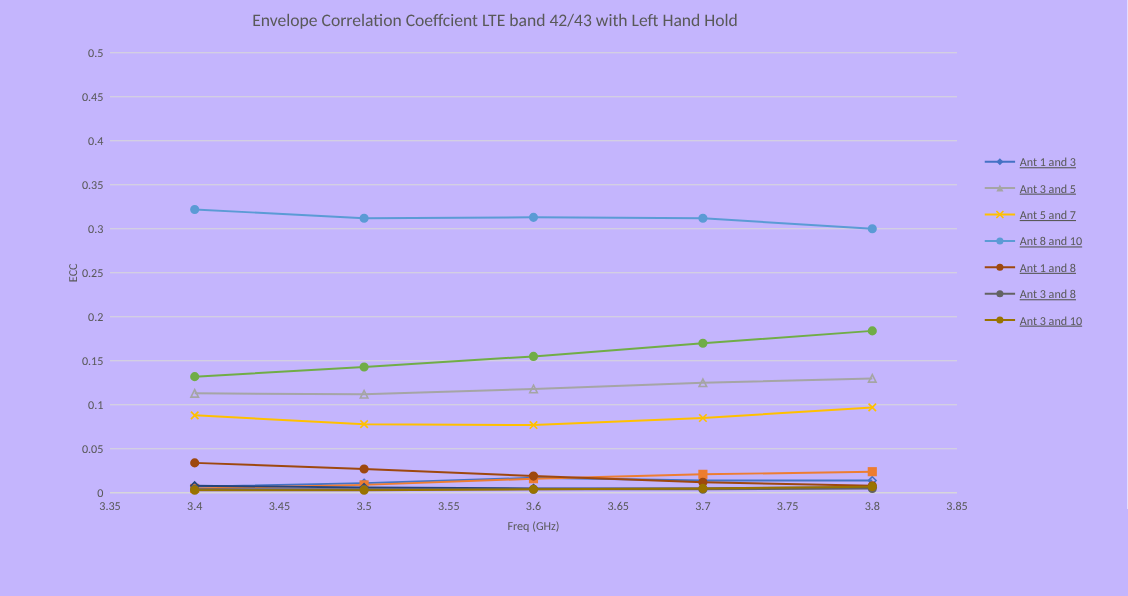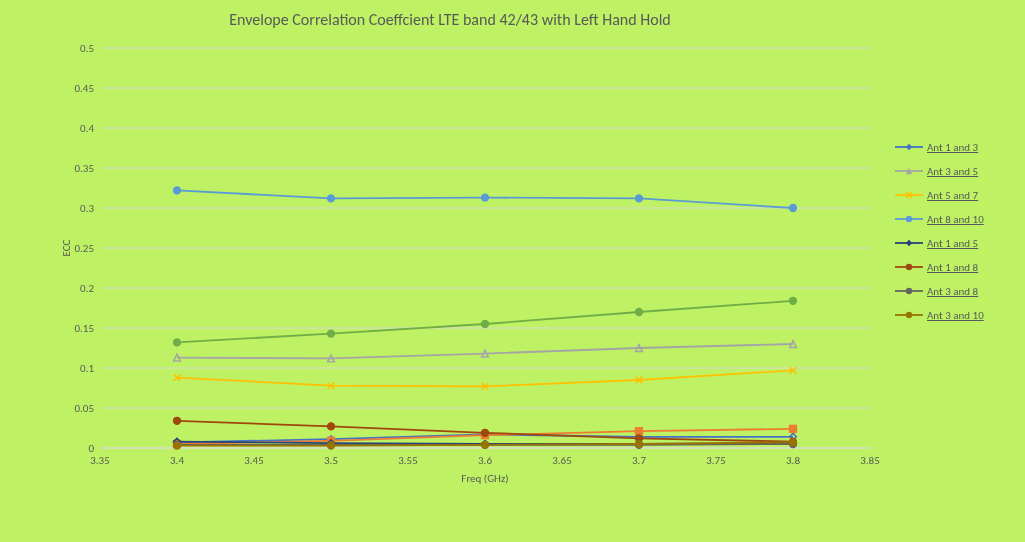--- a/index.html
+++ b/index.html
@@ -6,21 +6,21 @@
     margin: 0;
     padding: 0;
     background: #fff;
     font-family: "Calibri", "Segoe UI", Arial, sans-serif;
     color: #595959;
   }
   .stage {
     position: relative;
     width: 1025px;
     height: 542px;
-    background: #bef264;
+    background: #c4b5fd;
   }
   .title {
     position: absolute;
     top: 10px;
     left: 0;
     width: 900px;
     text-align: center;
     font-size: 16px;
     color: #595959;
   }
@@ -228,31 +228,20 @@
             <g>
               <circle cx="14" cy="7" r="3.2" fill="#5B9BD5"></circle>
             </g>
           </svg>
         </div>
         <span>Ant 8 and 10</span>
       </div>
       <div class="legend-row">
         <div class="legend-swatch">
           <svg width="28" height="14">
-            <line x1="0" x2="28" y1="7" y2="7" stroke="#264478" stroke-width="1.8"></line>
-            <g>
-              <path d="M 14 3.8 L 17.2 7 L 14 10.2 L 10.8 7 Z" fill="#264478"></path>
-            </g>
-          </svg>
-        </div>
-        <span>Ant 1 and 5</span>
-      </div>
-      <div class="legend-row">
-        <div class="legend-swatch">
-          <svg width="28" height="14">
             <line x1="0" x2="28" y1="7" y2="7" stroke="#9E480E" stroke-width="1.8"></line>
             <g>
               <circle cx="14" cy="7" r="3.2" fill="#9E480E"></circle>
             </g>
           </svg>
         </div>
         <span>Ant 1 and 8</span>
       </div>
       <div class="legend-row">
         <div class="legend-swatch">

